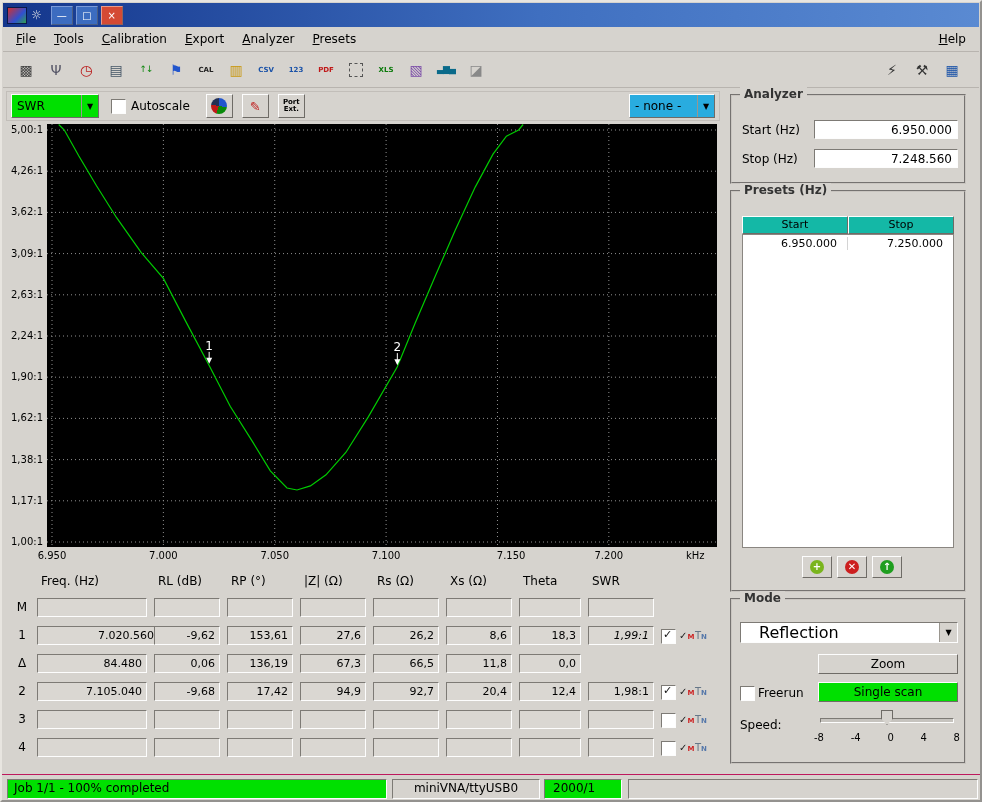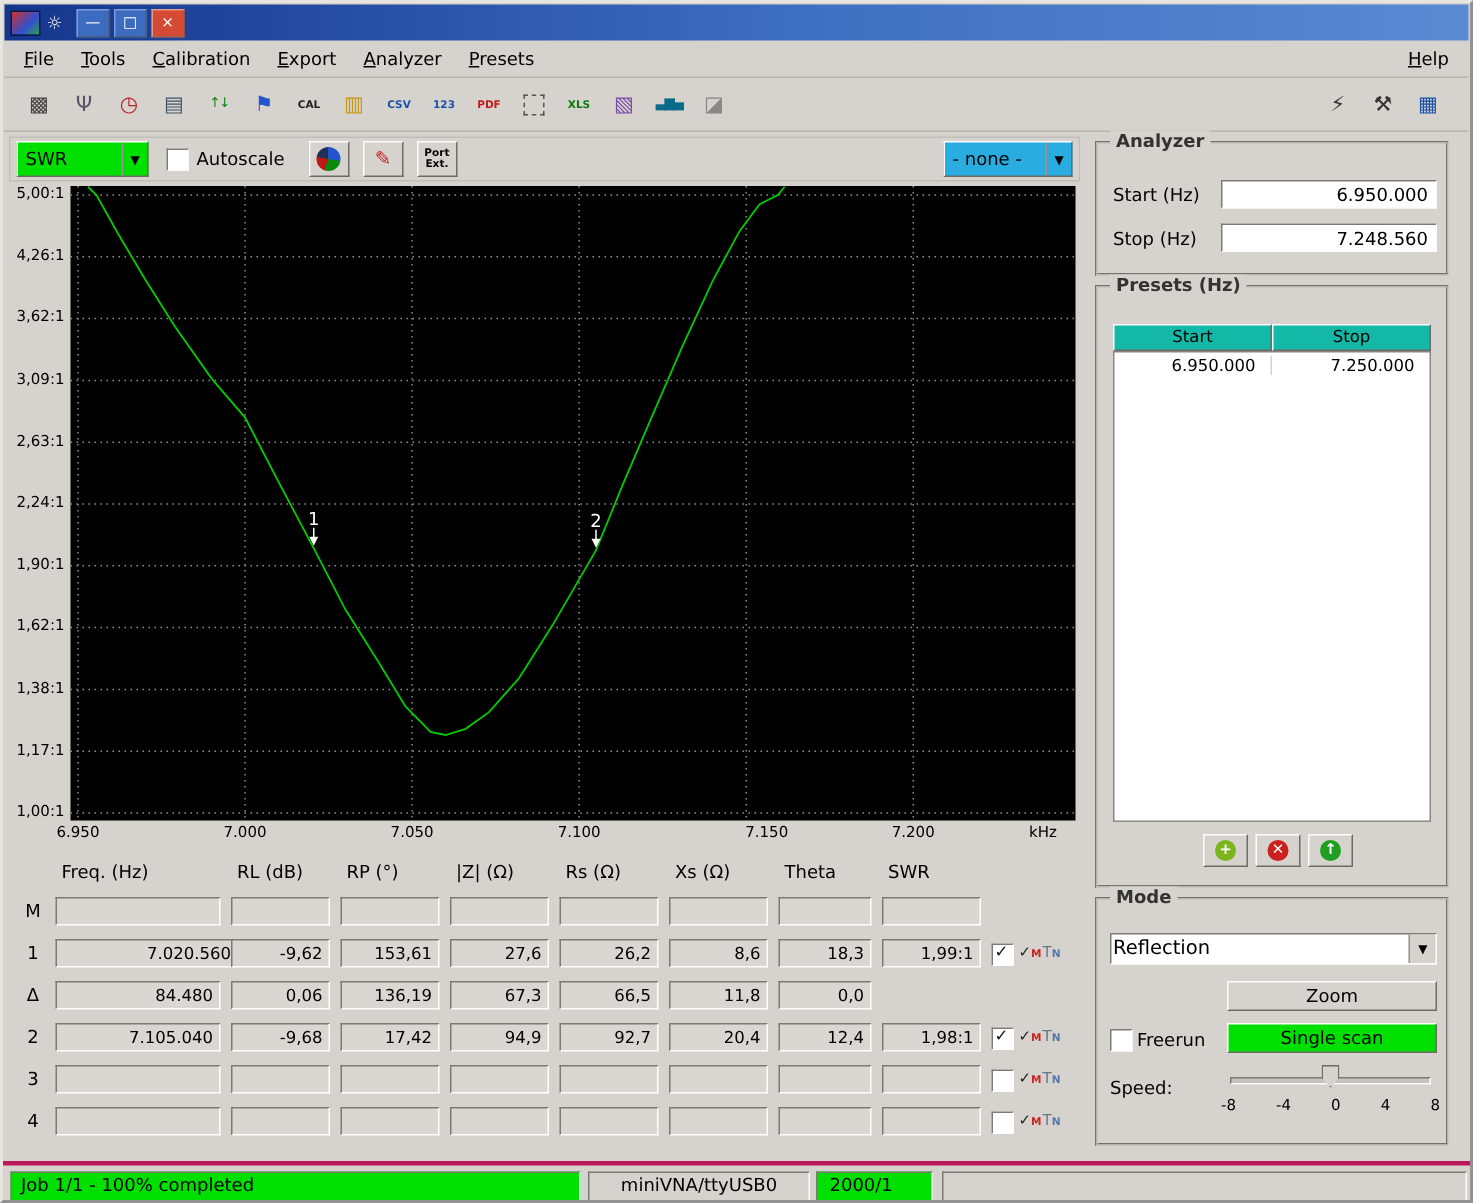--- a/index.html
+++ b/index.html
@@ -58,21 +58,21 @@
   .xunit{position:absolute;top:428px;left:684px;font-size:10px;}
   
   .mtable{position:absolute;left:5px;top:572px;width:715px;height:196px;}
   .mhead{position:absolute;top:0;font-size:12px;}
   .mrow-label{position:absolute;width:22px;text-align:center;font-size:12px;}
   .mfield{position:absolute;height:19px;background:#dad7d2;border:1px solid;
     border-color:#7d7a75 #fdfdfd #fdfdfd #7d7a75;font-size:11px;text-align:right;
     padding:2px 4px 0 0;box-sizing:border-box;overflow:hidden;}
   .mki{position:absolute;font-size:9px;white-space:nowrap;}
   
-  .statusbar{position:absolute;left:0;top:772px;width:978px;height:26px;border-top:3px solid #be185d;}
+  .statusbar{position:absolute;left:0;top:772px;width:978px;height:26px;border-top:1px solid #be185d;}
   .sbox{position:absolute;top:4px;height:20px;border:1px solid;border-color:#7d7a75 #fdfdfd #fdfdfd #7d7a75;
     box-sizing:border-box;font-size:12px;line-height:17px;overflow:hidden;}
   
   .group{position:absolute;border:2px groove #c9c5c0;box-sizing:border-box;}
   .gtitle{position:absolute;top:-9px;left:8px;background:#d6d3ce;padding:0 4px;font-weight:bold;color:#333;font-size:12px;}
   .flabel{position:absolute;font-size:12px;}
   .field{position:absolute;height:19px;background:#fff;border:1px solid;
     border-color:#7d7a75 #fdfdfd #fdfdfd #7d7a75;font-size:12px;text-align:right;
     padding:2px 5px 0 0;box-sizing:border-box;}
   .phead{position:absolute;left:10px;top:24px;width:212px;height:18px;display:flex;}
@@ -85,21 +85,21 @@
   .pcell:first-child{border-right:1px solid #d4d4d4;}
   .pbtns{position:absolute;left:70px;top:364px;display:flex;gap:5px;}
   .btn{background:#d6d3ce;border:1px solid;border-color:#fdfdfd #6e6b66 #6e6b66 #fdfdfd;
     display:flex;align-items:center;justify-content:center;box-sizing:border-box;font-size:12px;}
   .circbtn{width:30px;height:22px;}
   .pc{width:14px;height:14px;border-radius:50%;color:#fff;font-size:10px;line-height:14px;
     text-align:center;display:block;font-weight:bold;}
   .pgreen{background:#7ab51d;} .pred{background:#cc1f1f;} .pup{background:#1f9e1f;}
   .combo{position:absolute;height:21px;background:#fff;border:1px solid;
     border-color:#7d7a75 #fdfdfd #fdfdfd #7d7a75;display:flex;align-items:center;box-sizing:border-box;}
-  .combo .cval{flex:1;padding-left:1px;font-size:13px;}
+  .combo .cval{flex:1;padding-left:18px;font-size:16px;}
   .combo .carr{width:17px;height:100%;background:#d6d3ce;border-left:1px solid #9a968f;
     display:flex;align-items:center;justify-content:center;font-size:8px;}
   .slider{position:absolute;}
   .strack{position:absolute;left:2px;right:2px;top:8px;height:3px;background:#c6c3be;
     border:1px solid;border-color:#7d7a75 #fdfdfd #fdfdfd #7d7a75;}
   .thumb{position:absolute;top:0;width:12px;height:15px;background:#d6d3ce;border:1px solid #6e6b66;
     clip-path:polygon(0 0,100% 0,100% 58%,50% 100%,0 58%);box-sizing:border-box;}
   .speed-ticks{display:flex;justify-content:space-between;font-size:10px;}
 </style>
 </head>
@@ -277,21 +277,21 @@
       <div class="mfield" style="left: 512px; top: 24px; width: 62px;"></div>
       <div class="mfield" style="left: 581px; top: 24px; width: 66px;"></div>
       <div class="mrow-label" style="left: 4px; top: 54px;">1</div>
       <div class="mfield" style="left: 30px; top: 52px; width: 122px;">7.020.560</div>
       <div class="mfield" style="left: 147px; top: 52px; width: 66px;">-9,62</div>
       <div class="mfield" style="left: 220px; top: 52px; width: 66px;">153,61</div>
       <div class="mfield" style="left: 293px; top: 52px; width: 66px;">27,6</div>
       <div class="mfield" style="left: 366px; top: 52px; width: 66px;">26,2</div>
       <div class="mfield" style="left: 439px; top: 52px; width: 66px;">8,6</div>
       <div class="mfield" style="left: 512px; top: 52px; width: 62px;">18,3</div>
-      <div class="mfield" style="left: 581px; top: 52px; width: 66px;">1,99:1</div>
+      <div class="mfield" style="left: 581px; top: 52px; width: 66px; font-style: italic;">1,99:1</div>
       <span class="cb checked" style="position: absolute; left: 654px; top: 55px;"></span>
       <span class="mki" style="left: 672px; top: 56px;"><span style="color: rgb(34, 34, 34); font-size: 10px;">✓</span><span style="color: rgb(204, 34, 34); font-size: 7px; font-weight: bold;">M</span></span>
       <span class="mki" style="left: 688px; top: 56px;"><span style="color: rgb(102, 119, 136); font-size: 10px;">T</span><span style="color: rgb(85, 119, 170); font-size: 7px; font-weight: bold;">N</span></span>
       <div class="mrow-label" style="left: 4px; top: 82px;">Δ</div>
       <div class="mfield" style="left: 30px; top: 80px; width: 110px;">84.480</div>
       <div class="mfield" style="left: 147px; top: 80px; width: 66px;">0,06</div>
       <div class="mfield" style="left: 220px; top: 80px; width: 66px;">136,19</div>
       <div class="mfield" style="left: 293px; top: 80px; width: 66px;">67,3</div>
       <div class="mfield" style="left: 366px; top: 80px; width: 66px;">66,5</div>
       <div class="mfield" style="left: 439px; top: 80px; width: 66px;">11,8</div>

